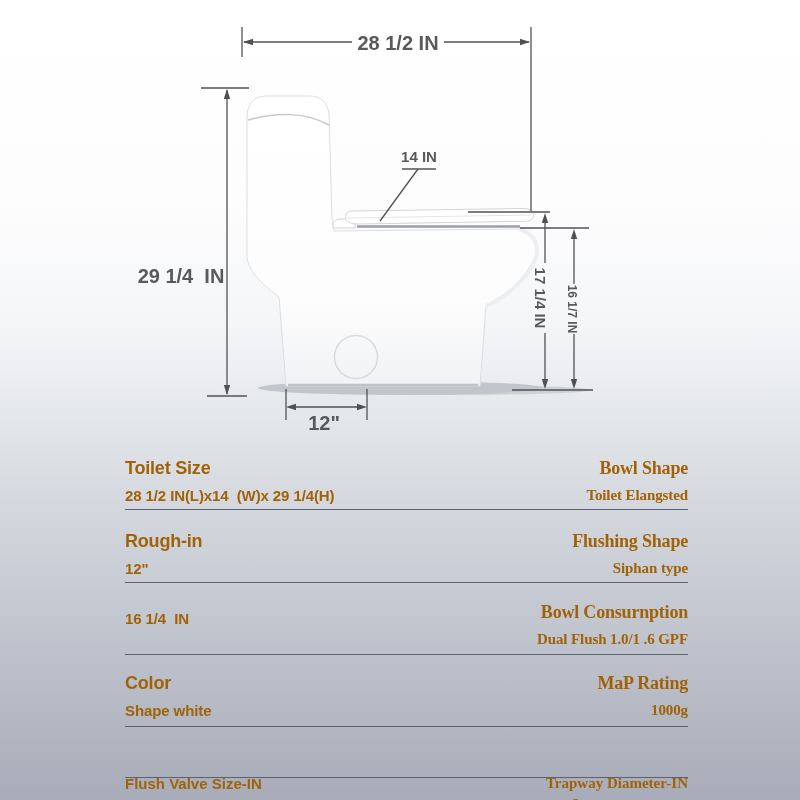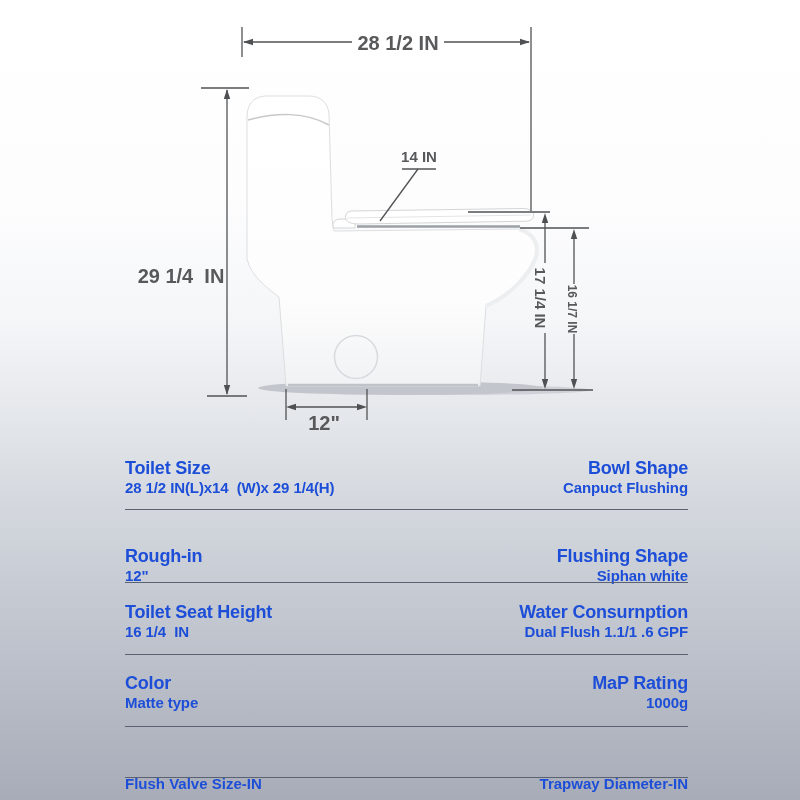--- a/index.html
+++ b/index.html
@@ -22,28 +22,28 @@
   }
   .dim-top{left:398px;top:33px;font-size:20px;}
   .dim-left{left:181px;top:246px;font-size:20px;margin-top:20px;}
   .dim-seat{left:419px;top:149px;font-size:15px;}
   .dim-rough{left:324px;top:413px;font-size:20px;}
   .dim-rot{transform:translate(-50%,-50%) rotate(90deg);}
   .dim-seatheight{left:540px;top:298px;font-size:15px;}
   .dim-bowlheight{left:572px;top:309px;font-size:12px;}
 
   
-  .specs{position:absolute;inset:0;color:#1d4ed8;}
+  .specs{position:absolute;inset:0;color:#a16207;}
   .srow{position:absolute;left:125px;right:112px;display:flex;justify-content:space-between;}
   .cell{display:flex;flex-direction:column;}
   .cell.left{text-align:left;align-items:flex-start;}
-  .cell.right{text-align:left;align-items:flex-end;}
+  .cell.right{text-align:left;align-items:flex-end;font-family:Liberation Serif, serif;}
   .lbl{font-size:18px;font-weight:bold;white-space:pre;letter-spacing:-0.2px;}
-  .val{font-size:15px;font-weight:bold;white-space:pre;letter-spacing:-0.1px;}
-  #row1{top:458px;} #row2{top:546px;} #row3{top:602px;} #row4{top:673px;}
+  .val{font-size:15px;font-weight:bold;white-space:pre;margin-top:8px;letter-spacing:-0.1px;}
+  #row1{top:458px;} #row2{top:531px;} #row3{top:602px;} #row4{top:673px;}
   #row5{top:775px;}
   #row5 .lbl{font-size:15px;letter-spacing:0;}
   #row5 .val{font-size:15px;margin-top:4px;font-weight:bold;}
   #row5 .cell.left .val{padding-left:40px;}
   #row5 .cell.right .val{padding-right:108px;}
   .rule{position:absolute;left:125px;right:112px;border-top:1.5px solid #5a6170;height:0;}
   #rule1{top:509px;} #rule2{top:582px;} #rule3{top:654px;} #rule4{top:726px;} #rule5{top:777px;}
 </style>
 </head>
 <body>
@@ -146,53 +146,52 @@
 
   <div class="specs">
 
     <div class="srow" id="row1">
       <div class="cell left">
         <div class="lbl">Toilet Size</div>
         <div class="val">28 1/2 IN(L)x14  (W)x 29 1/4(H)</div>
       </div>
       <div class="cell right">
         <div class="lbl">Bowl Shape</div>
-        <div class="val">Canpuct Flushing</div>
+        <div class="val">Toilet Elangsted</div>
       </div>
     </div>
     <div class="rule" id="rule1"></div>
 
     <div class="srow" id="row2">
       <div class="cell left">
         <div class="lbl">Rough-in</div>
         <div class="val">12"</div>
       </div>
       <div class="cell right">
         <div class="lbl">Flushing Shape</div>
-        <div class="val">Siphan white</div>
+        <div class="val">Siphan type</div>
       </div>
     </div>
     <div class="rule" id="rule2"></div>
 
     <div class="srow" id="row3">
       <div class="cell left">
-        <div class="lbl">Toilet Seat Height</div>
         <div class="val">16 1/4  IN</div>
       </div>
       <div class="cell right">
-        <div class="lbl">Water Consurnption</div>
-        <div class="val">Dual Flush 1.1/1 .6 GPF</div>
+        <div class="lbl">Bowl Consurnption</div>
+        <div class="val">Dual Flush 1.0/1 .6 GPF</div>
       </div>
     </div>
     <div class="rule" id="rule3"></div>
 
     <div class="srow" id="row4">
       <div class="cell left">
         <div class="lbl">Color</div>
-        <div class="val">Matte type</div>
+        <div class="val">Shape white</div>
       </div>
       <div class="cell right">
         <div class="lbl">MaP Rating</div>
         <div class="val">1000g</div>
       </div>
     </div>
     <div class="rule" id="rule4"></div>
 
     <div class="srow" id="row5">
       <div class="cell left">

